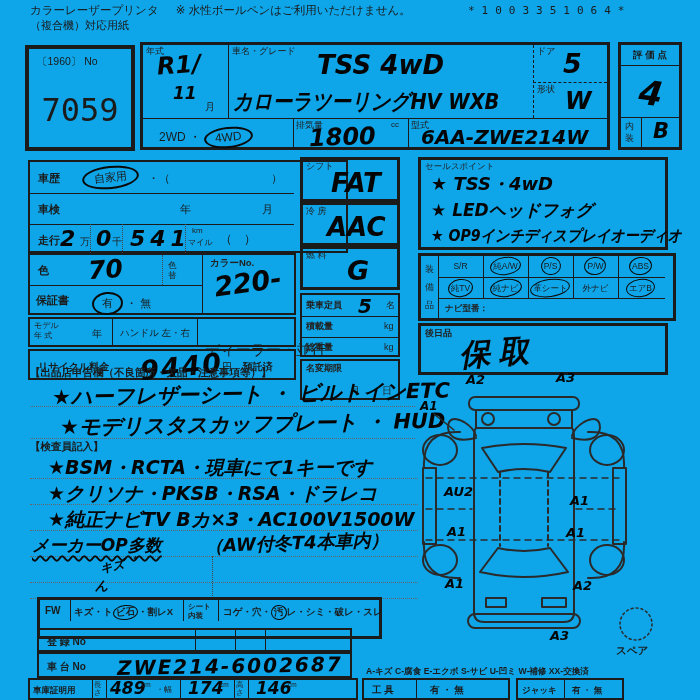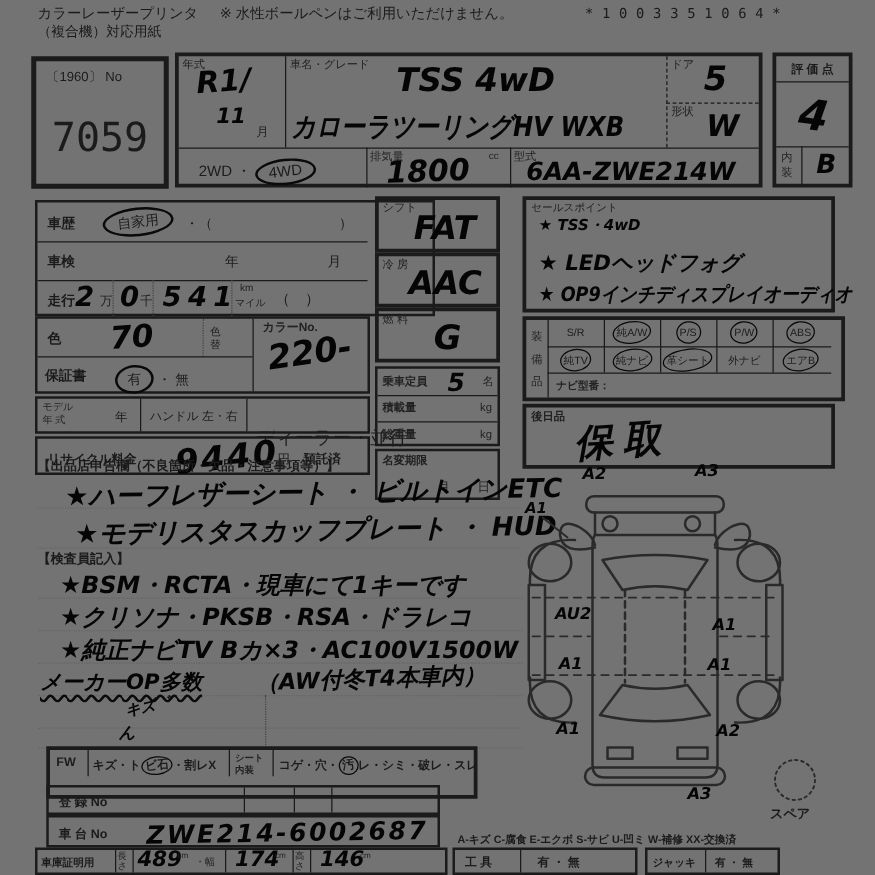--- a/index.html
+++ b/index.html
@@ -1,16 +1,16 @@
 <!DOCTYPE html>
 <html><head>
 <meta charset="utf-8">
 <style>
   html,body{margin:0;padding:0;background:#dfe4d9;}
-  .sheet{position:relative;width:700px;height:700px;background:#737373;
+  .sheet{position:relative;width:700px;height:700px;background:#0ea5e9;
          font-family:"Liberation Sans","DejaVu Sans",sans-serif;color:#1b1b1b;overflow:hidden;}
   .abs{position:absolute;white-space:nowrap;}
   .bx{position:absolute;border:2px solid #1b1b1b;box-sizing:border-box;}
   .bx3{border-width:3px;}
   .bx4{border-width:4px;}
   .lbl{font-size:9px;line-height:1.1;color:#222;}
   .hw{font-family:"DejaVu Sans",sans-serif;font-style:italic;font-weight:600;color:#050505;white-space:nowrap;}
   .ring{display:inline-block;border:2px solid #0a0a0a;border-radius:50%;padding:0 6px 1px;transform:rotate(-6deg);}
   .vln{position:absolute;border-left:1.5px solid #1b1b1b;}
   .hln{position:absolute;border-top:1.5px solid #1b1b1b;}
@@ -174,21 +174,21 @@
     <div class="abs lbl" style="left:82px;top:48px;">kg</div>
   </div>
   <div class="bx" style="left:300px;top:359px;width:100px;height:41px;">
     <div class="abs lbl" style="left:4px;top:3px;font-weight:bold;">名変期限</div>
     <div class="abs lbl" style="left:48px;top:24px;font-size:10px;">月</div>
     <div class="abs lbl" style="left:80px;top:24px;font-size:10px;">日</div>
   </div>
 
   <div class="bx bx3" style="left:418px;top:157px;width:250px;height:93px;">
     <div class="abs lbl" style="left:4px;top:2px;font-size:8.5px;">セールスポイント</div>
-    <div class="abs hw" style="left:10px;top:12px;font-size:12px;">★ TSS・4wD</div>
+    <div class="abs hw" style="left:10px;top:12px;font-size:18px;">★ TSS・4wD</div>
     <div class="abs hw" style="left:10px;top:39px;font-size:17px;">★ LEDヘッドフォグ</div>
     <div class="abs hw sq" style="left:10px;top:66px;font-size:16px;">★ OP9インチディスプレイオーディオ</div>
   </div>
 
   <div class="bx bx3" style="left:418px;top:253px;width:258px;height:68px;">
     <div class="vln" style="left:17px;top:0;height:62px;"></div>
     <div class="abs lbl" style="left:4px;top:4px;width:10px;white-space:normal;line-height:2.0;font-size:9px;">装備品</div>
     <div class="hln" style="left:17px;top:21px;width:227px;"></div>
     <div class="hln" style="left:17px;top:42px;width:227px;"></div>
     <div class="vln" style="left:62px;top:0;height:42px;"></div>

